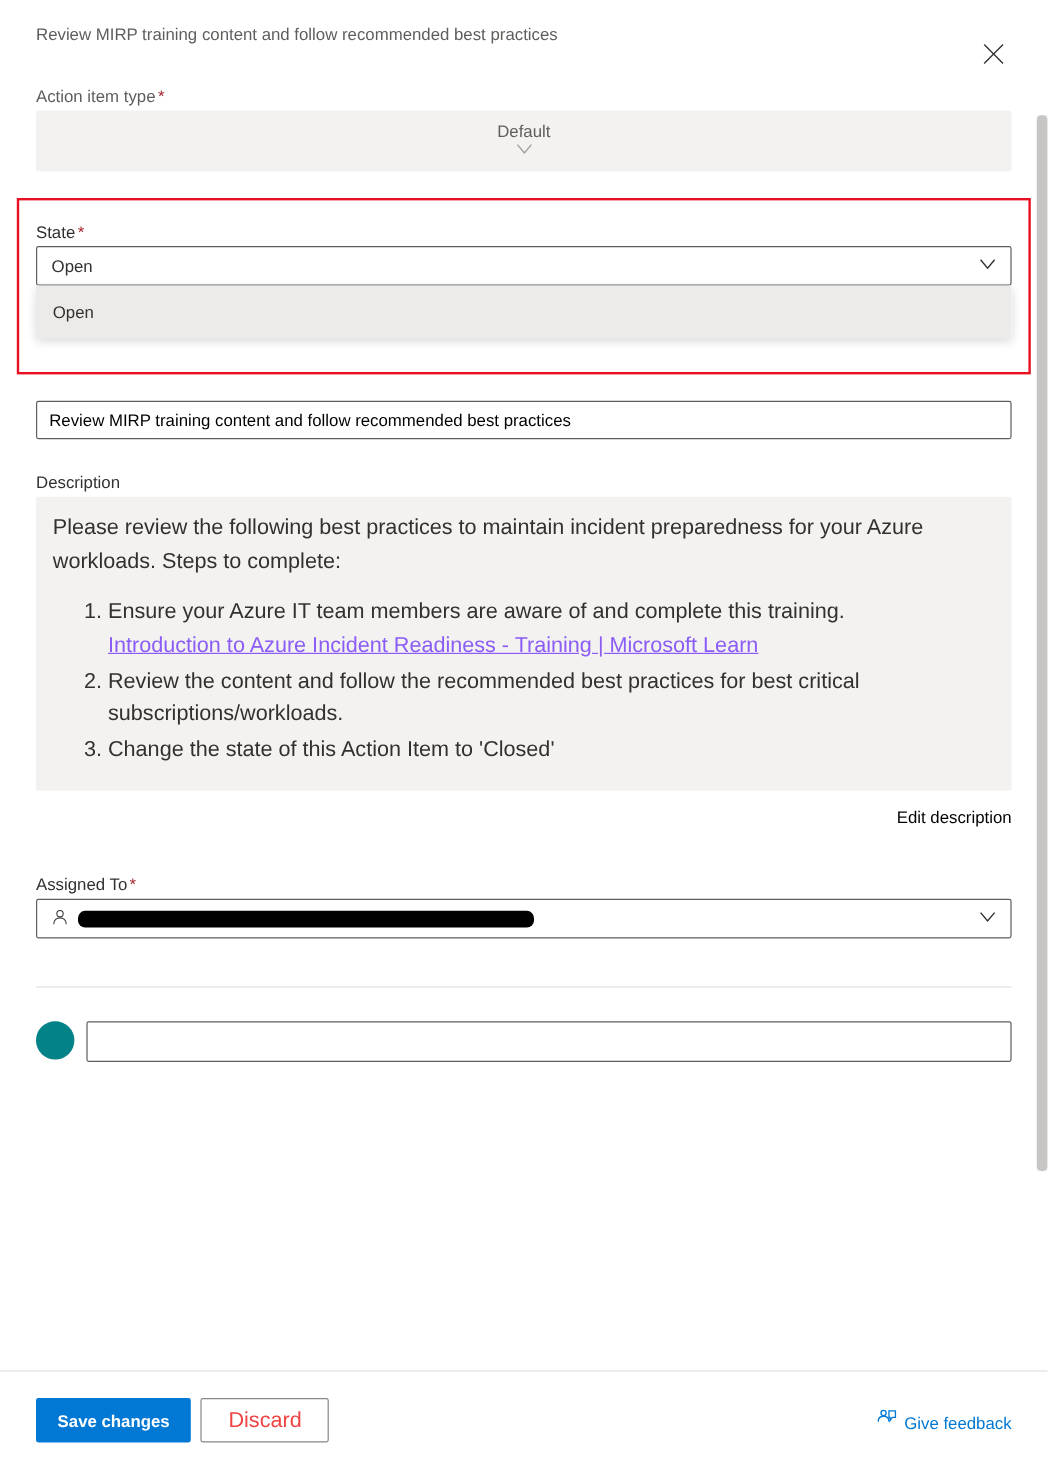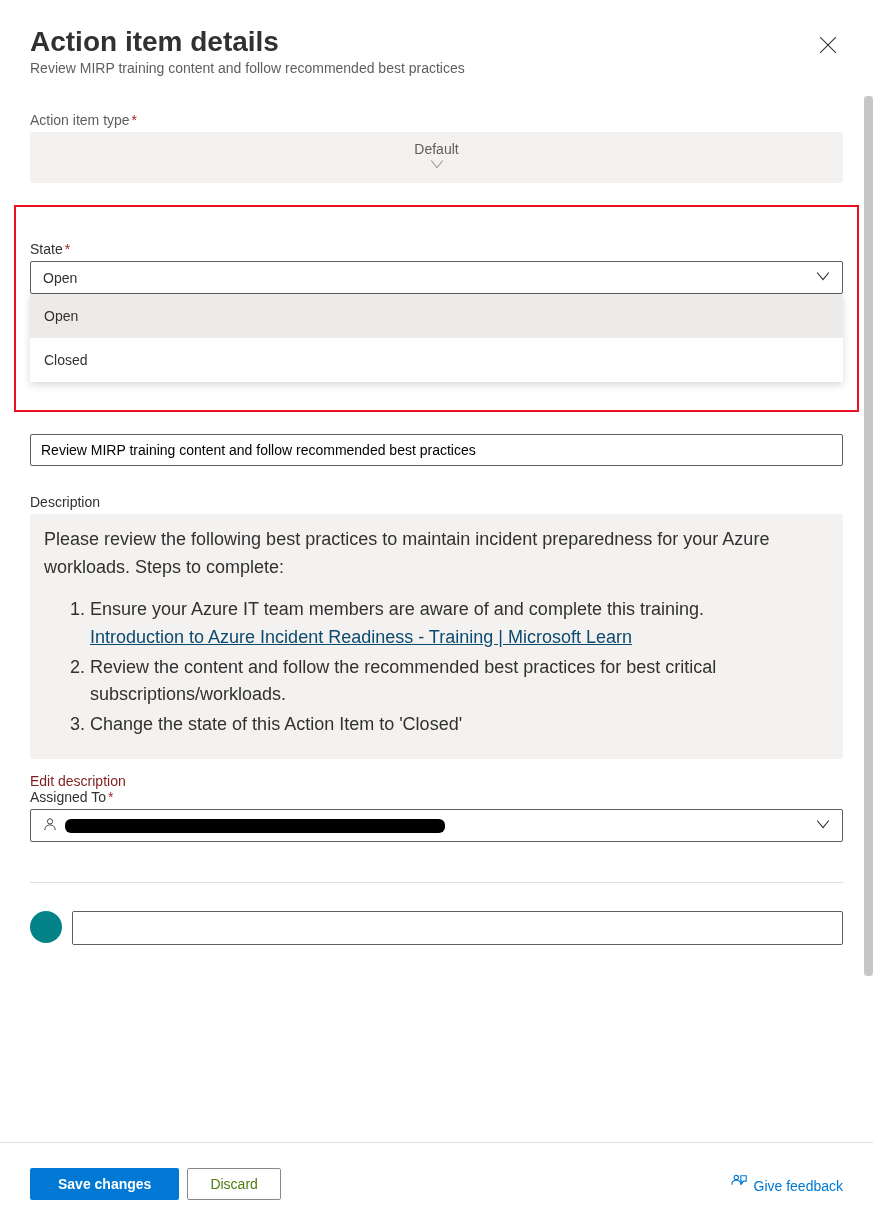--- a/index.html
+++ b/index.html
@@ -57,21 +57,21 @@
     color: #605e5c;
     display: flex;
     justify-content: space-between;
     align-items: center;
     margin-bottom: 22px;
     flex-direction: column;
   }
   .highlight-box {
     border: 2px solid #e81123;
     margin: 0 -16px 22px -16px;
-    padding: 34px 14px 28px 14px;
+    padding: 18px 14px 28px 14px;
   }
   .select-box {
     border: 1px solid #605e5c;
     border-radius: 2px;
     padding: 7px 12px;
     display: flex;
     justify-content: space-between;
     align-items: center;
     background: #fff;
     cursor: pointer;
@@ -106,28 +106,30 @@
     line-height: 1.55;
   }
   .desc-box ol {
     margin: 14px 0 0 0;
     padding-left: 46px;
   }
   .desc-box li {
     margin-bottom: 2px;
   }
   .desc-link {
-    color: #0c4a6e;
+    color: #8b5cf6;
     text-decoration: underline;
     cursor: pointer;
   }
   .edit-link {
-    color: #7f1d1d;
+    color: #000000;
     margin-top: 14px;
     cursor: pointer;
+    margin-bottom: 40px;
+    text-align: right;
   }
   .assigned-box {
     border: 1px solid #605e5c;
     border-radius: 2px;
     padding: 7px 12px;
     display: flex;
     align-items: center;
     justify-content: space-between;
     cursor: pointer;
     margin-bottom: 40px;
@@ -179,32 +181,32 @@
     display: flex;
     align-items: center;
     justify-content: space-between;
     padding: 0 30px;
   }
   .footer-left { display: flex; gap: 8px; }
   .btn-primary {
     background: #0078d4;
     color: #fff;
     border: none;
-    padding: 8px 28px;
+    padding: 8px 18px;
     font-size: 14px;
     font-weight: 600;
     border-radius: 2px;
     cursor: pointer;
   }
   .btn-secondary {
     background: #fff;
-    color: #4d7c0f;
+    color: #ef4444;
     border: 1px solid #8a8886;
     padding: 7px 22px;
-    font-size: 14px;
+    font-size: 18px;
     border-radius: 2px;
     cursor: pointer;
   }
   .feedback {
     color: #0078d4;
     display: flex;
     align-items: flex-end;
     gap: 6px;
     cursor: pointer;
   }
@@ -223,21 +225,20 @@
     background: #c8c6c4;
     border-radius: 4px;
   }
 </style>
 </head>
 <body>
 
 <div class="panel">
   <div class="header-row">
     <div>
-      <h1>Action item details</h1>
       <div class="subtitle">Review MIRP training content and follow recommended best practices</div>
     </div>
     <button class="close-btn">
       <span>
         <svg viewBox="0 0 16 16" stroke="#323130" stroke-width="1" fill="none">
             <line x1="1" y1="1" x2="15" y2="15"></line>
             <line x1="15" y1="1" x2="1" y2="15"></line>
           </svg>
       </span>
     </button>
@@ -262,21 +263,20 @@
     <div class="select-box">
       <span>Open</span>
       <span class="chevron">
         <svg viewBox="0 0 12 12" stroke="#323130" stroke-width="1" fill="none">
             <polyline points="1,3 6,9 11,3"></polyline>
           </svg>
       </span>
     </div>
     <div class="dropdown-list">
       <div class="dropdown-item selected">Open</div>
-      <div class="dropdown-item">Closed</div>
     </div>
   </div>
 
   <input class="text-input" type="text" value="Review MIRP training content and follow recommended best practices" style="">
 
   <div class="field-label dark">Description</div>
   <div class="desc-box">
     <span>Please review the following best practices to maintain incident preparedness for your Azure workloads. Steps to complete:</span>
     <ol>
       <li>

